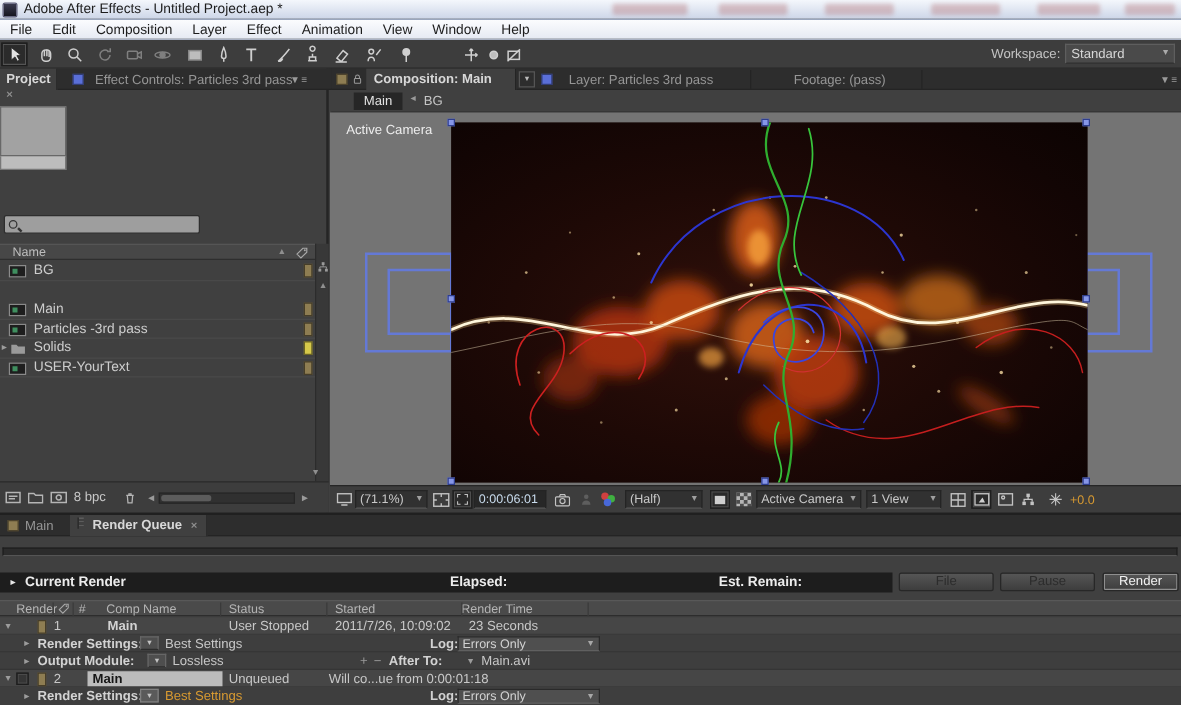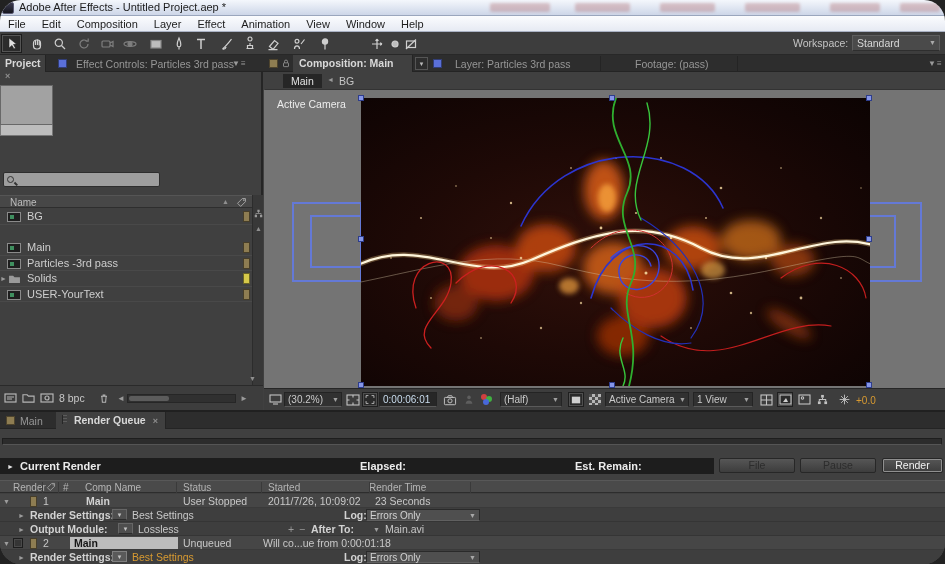--- a/index.html
+++ b/index.html
@@ -1,20 +1,20 @@
 <!DOCTYPE html>
 <html><head>
 <meta charset="utf-8">
 <style>
   * { margin:0; padding:0; box-sizing:border-box; }
   html,body { background:#222; }
   #app {
     position:relative; width:945px; height:564px; overflow:hidden;
     font-family:"Liberation Sans", sans-serif; background:#404040; color:#c8c8c8;
-    font-size:10.5px; cursor:default; user-select:none;border-radius:21px;
+    font-size:10.5px; cursor:default; user-select:none;
   }
   .abs { position:absolute; }
   
   .titlebar { left:0; top:0; width:945px; height:16px;
     background:linear-gradient(#f4f7fc,#cdd6e8); border-bottom:1px solid #9aa6bd;
     color:#1c1c1c; font-size:11px; }
   .appicon { left:2px; top:2px; width:12px; height:12px;
     background:linear-gradient(#3a3a4e,#16161f); border:1px solid #5a5a74; border-radius:2px; }
   .title-text { left:19px; top:1px; }
   .censor { background:rgba(160,70,70,.28); filter:blur(1.5px); border-radius:2px; }
@@ -471,21 +471,21 @@
   </div>
 
   <div class="abs vbar">
     <span class="mini" style="left:3px">
       <svg width="13" height="11" viewBox="0 0 13 11">
           <rect x="1" y="1" width="11" height="7"></rect>
           <path d="M4 10 h5"></path>
         </svg>
       </span>
     <div class="ibox" style="left:20px;width:58px">
-      <span>(30.2%)</span>
+      <span>(71.1%)</span>
       <span class="dd">▼</span>
     </div>
     <span class="mini" style="left:81px">
       <svg width="14" height="12" viewBox="0 0 14 12">
           <rect x="1" y="1" width="12" height="10"></rect>
           <path d="M7 1 V3.5 M7 8.5 V11 M1 6 H3.5 M10.5 6 H13"></path>
         </svg>
       </span>
     <span class="mini pressed" style="left:98px">
       <svg width="12" height="11" viewBox="0 0 14 14">

